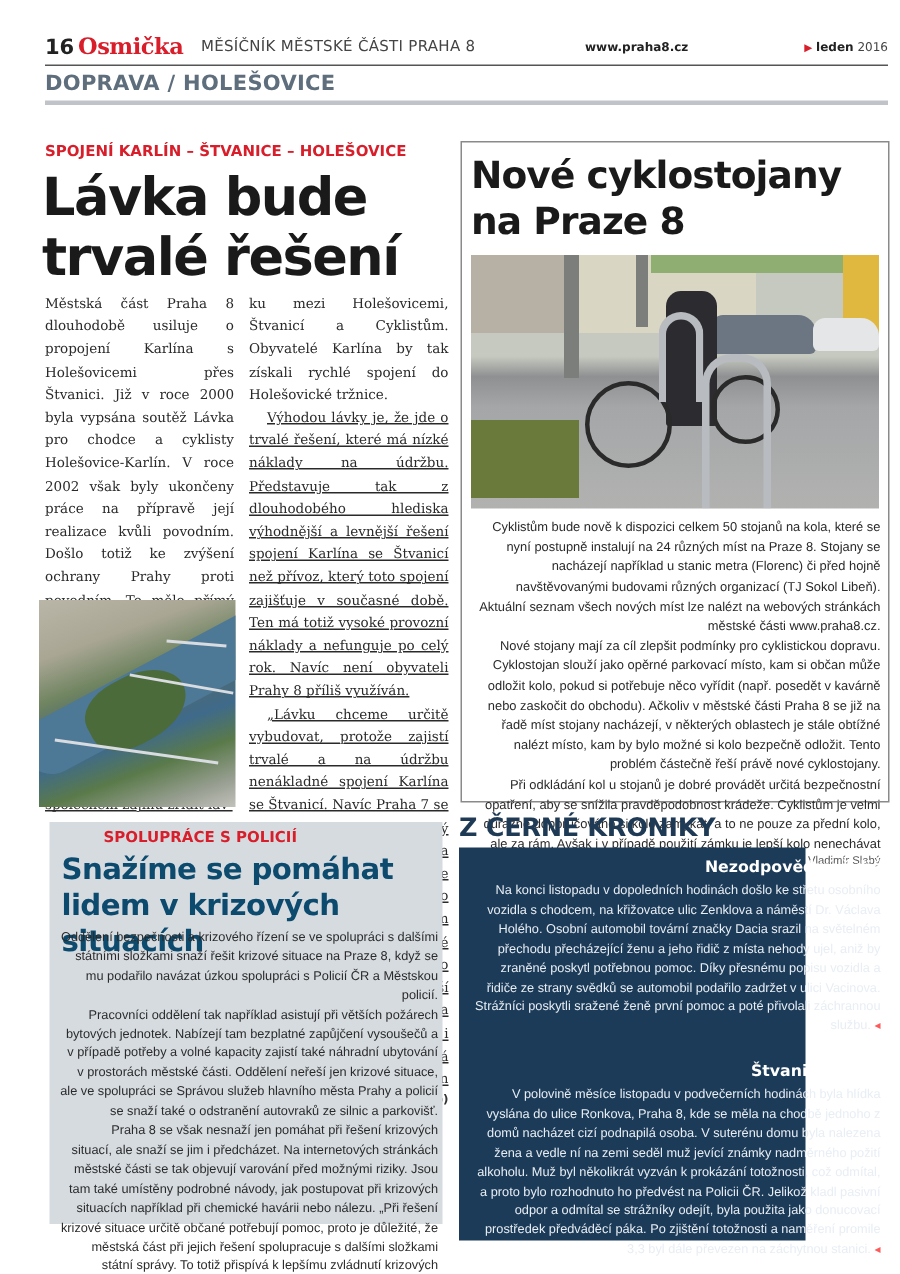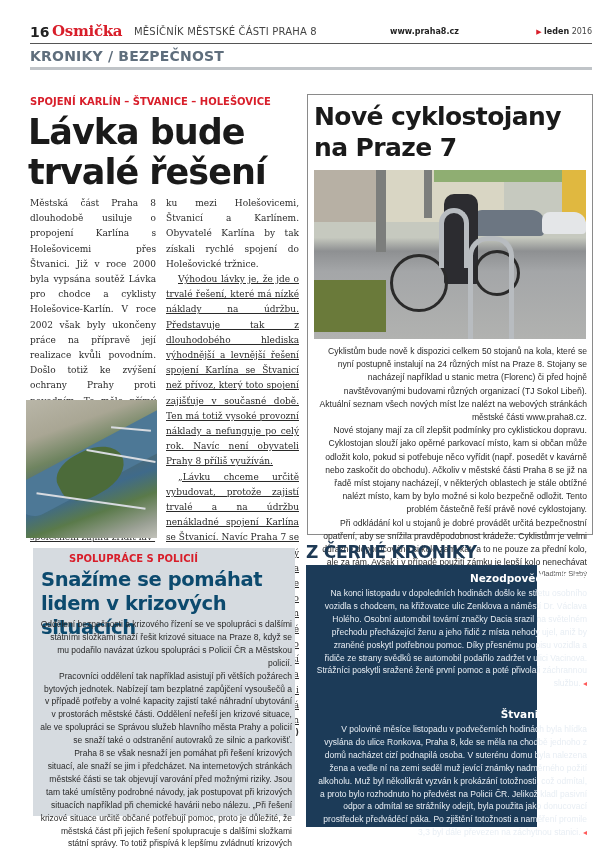--- a/index.html
+++ b/index.html
@@ -72,44 +72,44 @@
 <body>
 
 <div class="topbar">
   <span class="pagenum">16</span>
   <span class="brand">Osmička</span>
   <span class="subtitle">MĚSÍČNÍK MĚSTSKÉ ČÁSTI PRAHA 8</span>
   <span class="website">www.praha8.cz</span>
   <span class="issue"><span class="arrow">▶</span> <b>leden</b> <span>2016</span></span>
 </div>
 <div class="section">
-  <span class="section-title">KRONIKY / BEZPEČNOST</span>
+  <span class="section-title">DOPRAVA / HOLEŠOVICE</span>
 </div>
 
 <div class="kicker kicker1">SPOJENÍ KARLÍN – ŠTVANICE – HOLEŠOVICE</div>
 <h1 class="headline1">Lávka bude trvalé řešení</h1>
 <div class="serif-col col1">
   <p>Městská část Praha 8 dlouhodobě usiluje o propojení Karlína s Holešovicemi přes Štvanici. Již v roce 2000 byla vypsána soutěž Lávka pro chodce a cyklisty Holešovice-Karlín. V roce 2002 však byly ukončeny práce na přípravě její realizace kvůli povodním. Došlo totiž ke zvýšení ochrany Prahy proti povodním. To mělo přímý vliv na výškovou úroveň mostovké lávky.</p>
   <p>Praha 8 se k záměru vybudovat spojení mezi Karlínem a Štvanicí opět vrátila a podepsala před necelým rokem memorandum s Prahou 7 o společném zájmu zřídit láv-</p>
 </div>
 <div class="serif-col col2">
-  <p>ku mezi Holešovicemi, Štvanicí a Karlínem. Obyvatelé Karlína by tak získali rychlé spojení do Holešovické tržnice.</p>
+  <p>ku mezi Holešovicemi, Štvanicí a Cyklistům. Obyvatelé Karlína by tak získali rychlé spojení do Holešovické tržnice.</p>
   <p>Výhodou lávky je, že jde o trvalé řešení, které má nízké náklady na údržbu. Představuje tak z dlouhodobého hlediska výhodnější a levnější řešení spojení Karlína se Štvanicí než přívoz, který toto spojení zajišťuje v současné době. Ten má totiž vysoké provozní náklady a nefunguje po celý rok. Navíc není obyvateli Prahy 8 příliš využíván.</p>
   <p><span>„Lávku chceme určitě vybudovat, protože zajistí trvalé a na údržbu nenákladné spojení Karlína se Štvanicí. Navíc Praha 7 se chystá vybudovat pontonový most mezi Holešovicemi a Štvanicí. Pokud by se podařilo postavit obě tyto stavby, pak by se nám podařilo propojit karlínské pobřeží s Holešovicemi. Pro chodce a cyklisty z naší městské části by tak byla snadno dostupná Štvanice i Holešovická tržnice, " říká starosta Prahy 8 Roman Petrus.</span> <span class="endmark">◂</span><span class="credit">(pp)</span></p>
 </div>
 <div class="photo-river">
   <div class="river"></div>
   <div class="island"></div>
   <div class="bridge" style="left:10px;top:100px;width:110px;transform:rotate(8deg);"></div>
   <div class="bridge" style="left:60px;top:55px;width:70px;transform:rotate(10deg);"></div>
   <div class="bridge" style="left:85px;top:28px;width:40px;transform:rotate(5deg);"></div>
 </div>
 
 <div class="box2">
-  <h1 class="headline2">Nové cyklostojany na Praze 7</h1>
+  <h1 class="headline2">Nové cyklostojany na Praze 8</h1>
   <div class="photo-bike">
     <div class="bldg" style="left:0;width:70px;background:#b7b0a4;"></div>
     <div class="bldg" style="left:70px;width:120px;background:#d9d6c4;"></div>
     <div class="bldg" style="left:120px;width:128px;height:12px;background:#8fae72;"></div>
     <div class="bldg" style="left:248px;width:24px;background:#e0b840;"></div>
     <div class="car" style="left:160px;top:40px;width:70px;height:26px;background:#6c7682;"></div>
     <div class="car" style="left:228px;top:42px;width:44px;height:22px;background:#e4e6e8;"></div>
     <div class="grass"></div>
     <div class="pole" style="left:62px;top:0;width:10px;height:82px;"></div>
     <div class="pole" style="left:110px;top:0;width:8px;height:48px;"></div>

